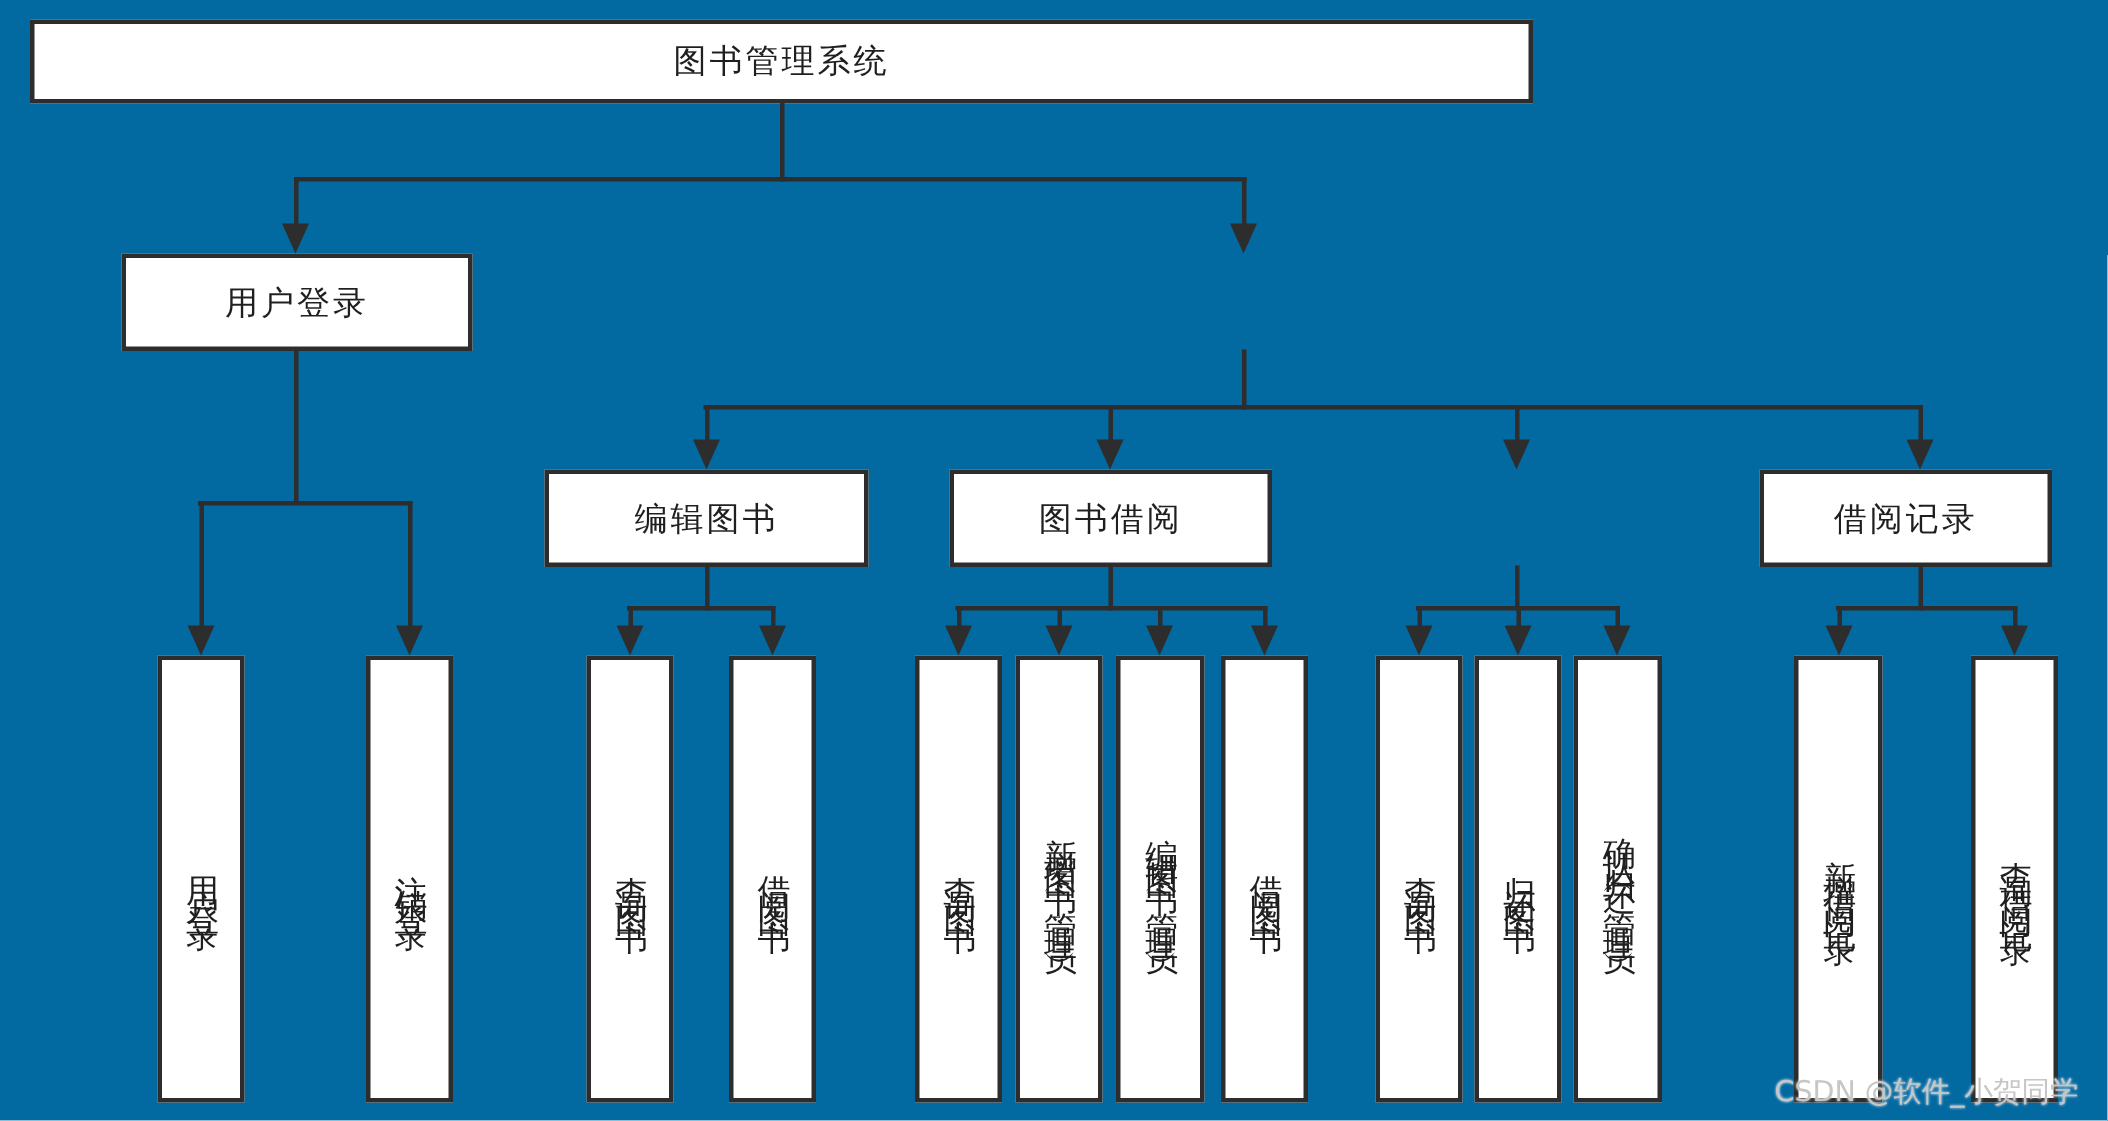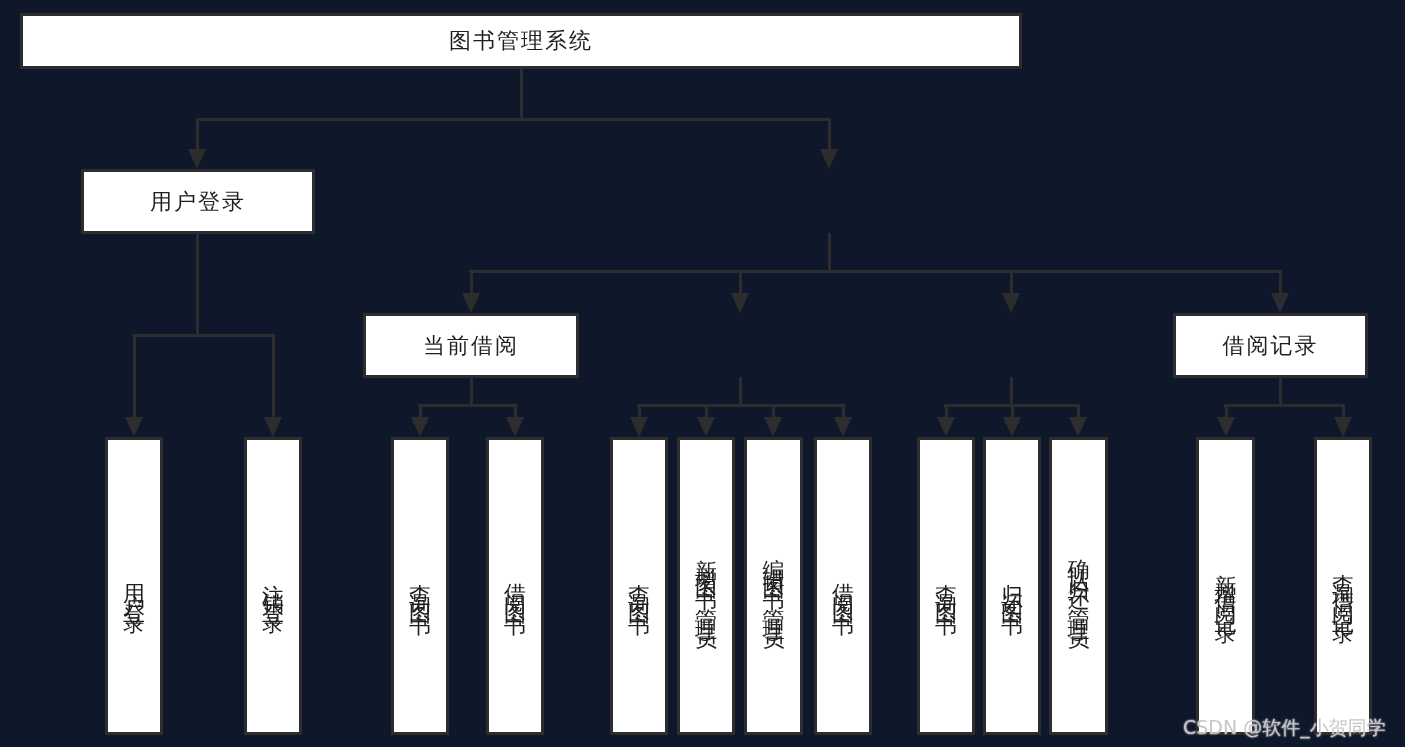--- a/index.html
+++ b/index.html
@@ -1,17 +1,17 @@
 <!DOCTYPE html>
 <html><head>
 <meta charset="utf-8">
 <style>
   html,body{margin:0;padding:0;background:#ffffff;}
   .canvas{
-    position:relative;width:1405px;height:747px;background:#0f172a;overflow:hidden;
+    position:relative;width:1405px;height:747px;background:#0369a1;overflow:hidden;
     font-family:"DejaVu Sans","Liberation Sans",sans-serif;color:#1f1f1f;
   }
   .node{
     position:absolute;box-sizing:border-box;border:3px solid #2d2d2d;background:#ffffff;
     display:flex;align-items:center;justify-content:center;
     font-size:22px;letter-spacing:2px;color:#1f1f1f;
   }
   .leaf{
     writing-mode:vertical-rl;letter-spacing:10px;font-size:22px;
     display:flex;align-items:center;justify-content:center;text-align:center;
@@ -31,21 +31,22 @@
 </style>
 </head>
 <body>
 
 <div class="canvas">
 
   <div class="node" style="left:20px;top:13px;width:1002px;height:56px">图书管理系统</div>
 
   <div class="node" style="left:81px;top:169px;width:234px;height:65px">用户登录</div>
 
-  <div class="node" style="left:363px;top:313px;width:216px;height:65px">当前借阅</div>
+  <div class="node" style="left:363px;top:313px;width:216px;height:65px">编辑图书</div>
+  <div class="node" style="left:633px;top:313px;width:215px;height:65px">图书借阅</div>
   <div class="node" style="left:1173px;top:313px;width:195px;height:65px">借阅记录</div>
 
   <div class="node leaf" style="left:105px;top:437px;width:58px;height:298px">用户登录</div>
   <div class="node leaf" style="left:244px;top:437px;width:58px;height:298px">注销登录</div>
 
   <div class="node leaf" style="left:391px;top:437px;width:58px;height:298px">查询图书</div>
   <div class="node leaf" style="left:486px;top:437px;width:58px;height:298px">借阅图书</div>
 
   <div class="node leaf" style="left:610px;top:437px;width:58px;height:298px">查询图书</div>
   <div class="node leaf" style="left:677px;top:437px;width:58px;height:298px">新增图书（管理员）</div>

